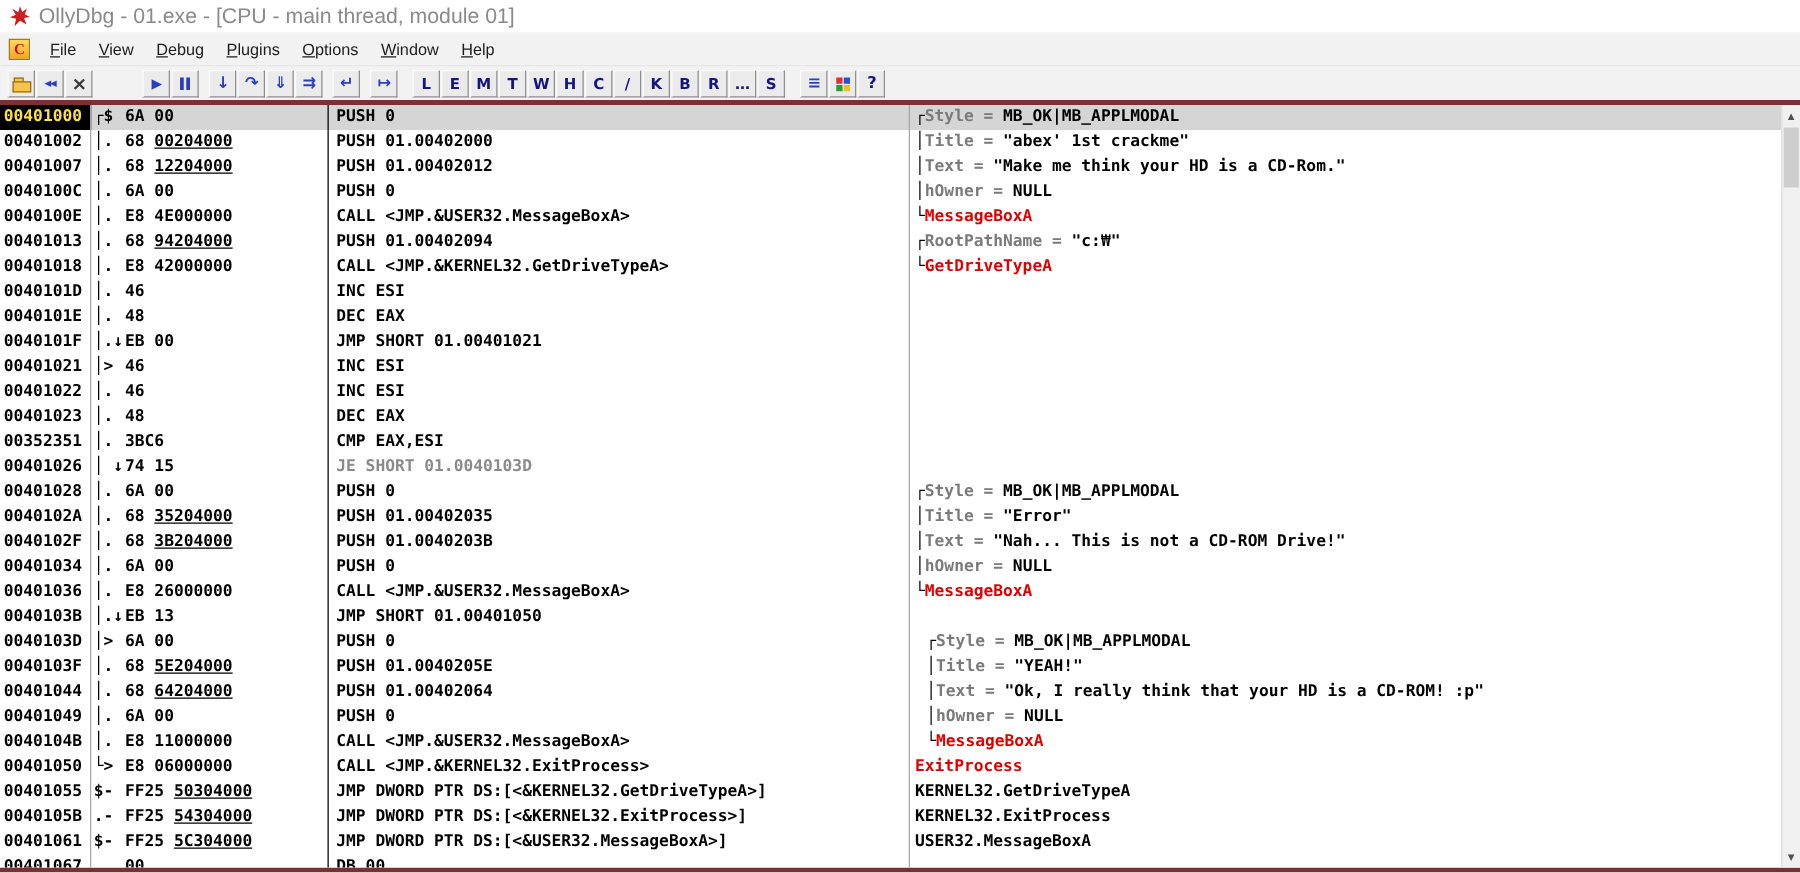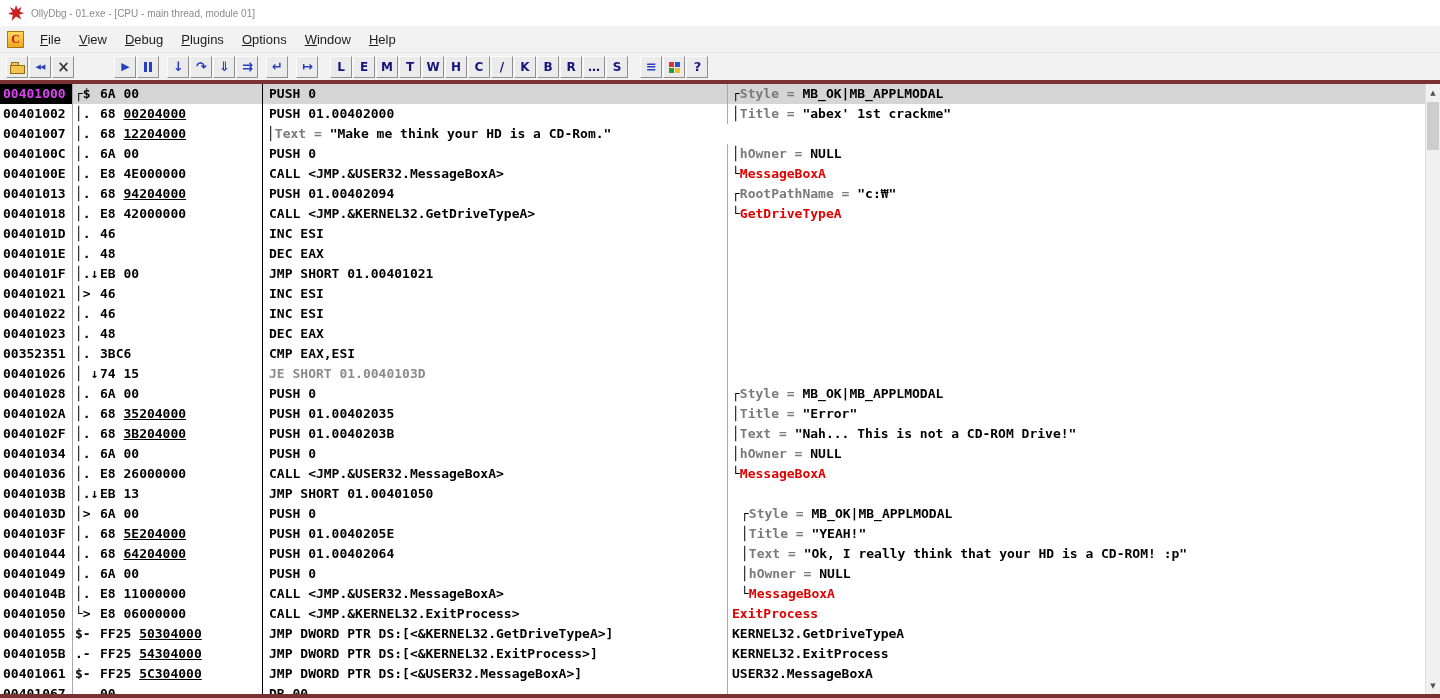--- a/index.html
+++ b/index.html
@@ -6,21 +6,21 @@
   body{
     width:1440px;height:698px;overflow:hidden;background:#fff;
     font-family:"Liberation Sans",sans-serif;
     -webkit-font-smoothing:antialiased;
   }
   .window{width:1440px;height:698px;display:flex;flex-direction:column;}
 
   
   .titlebar{height:26px;background:#ffffff;display:flex;align-items:center;padding-left:8px;flex:0 0 auto;}
   .app-icon{width:16px;height:16px;margin-right:7px;flex:0 0 auto;}
-  .title-text{font-size:10px;color:#8a8a8a;white-space:pre;}
+  .title-text{font-size:17px;color:#8a8a8a;white-space:pre;}
 
   
   .menubar{height:26px;background:#f2f2f2;display:flex;align-items:center;padding-left:5px;flex:0 0 auto;}
   .doc-icon{
     width:17px;height:17px;margin:0 7px 0 2px;
     background:linear-gradient(#ffd95e,#f2a71e);
     border:1px solid #a87818;box-sizing:border-box;
     color:#cc1111;font-weight:bold;font-size:12px;line-height:15px;text-align:center;
     font-family:"Liberation Serif",serif;
   }
@@ -65,21 +65,21 @@
   .hex{width:190px;padding-left:2px;border-right:1px solid #000000;}
   .prefix{display:inline-block;width:25px;}
   .h2{text-decoration:underline;}
   .dis{width:465px;padding-left:6px;border-right:1px solid #a8a8a8;}
   .dis.gray{color:#8a8a8a;}
   .cmt{flex:1;padding-left:4px;}
   .cmt-inner.ind{display:inline-block;padding-left:9px;}
   .lbl{color:#7a7a7a;}
   .val.api{color:#e00000;}
   .row.sel{background:#d5d5d5;}
-  .row.sel .addr{background:#000;color:#d946ef;}
+  .row.sel .addr{background:#000;color:#fde047;}
 
   
   .scrollbar{position:absolute;top:0;right:0;bottom:0;width:15px;background:#f0f0f0;border-left:1px solid #dedede;box-sizing:border-box;}
   .sb-btn{position:absolute;left:0;width:100%;height:17px;display:flex;align-items:center;justify-content:center;
     font-size:7px;color:#505050;font-family:"DejaVu Sans",sans-serif;}
   .sb-btn.up{top:0;}
   .sb-btn.down{bottom:0;}
   .sb-thumb{position:absolute;left:1px;right:1px;top:18px;height:48px;background:#cdcdcd;}
 </style>
 </head>
@@ -210,20 +210,21 @@
   </div>
         <div class="row">
     <div class="cell addr">00401002</div>
     <div class="cell hex"><span class="prefix">│.</span><span class="h1">68 </span><span class="h2">00204000</span></div>
     <div class="cell dis">PUSH 01.00402000</div>
     <div class="cell cmt"><span class="cmt-inner"><span class="br">│</span><span class="lbl">Title = </span><span class="val kv">"abex' 1st crackme"</span></span></div>
   </div>
         <div class="row">
     <div class="cell addr">00401007</div>
     <div class="cell hex"><span class="prefix">│.</span><span class="h1">68 </span><span class="h2">12204000</span></div>
+    <div class="cell dis">PUSH 01.00402012</div>
     <div class="cell cmt"><span class="cmt-inner"><span class="br">│</span><span class="lbl">Text = </span><span class="val kv">"Make me think your HD is a CD-Rom."</span></span></div>
   </div>
         <div class="row">
     <div class="cell addr">0040100C</div>
     <div class="cell hex"><span class="prefix">│.</span><span class="h1">6A 00</span><span class="h2"></span></div>
     <div class="cell dis">PUSH 0</div>
     <div class="cell cmt"><span class="cmt-inner"><span class="br">│</span><span class="lbl">hOwner = </span><span class="val kv">NULL</span></span></div>
   </div>
         <div class="row">
     <div class="cell addr">0040100E</div>

